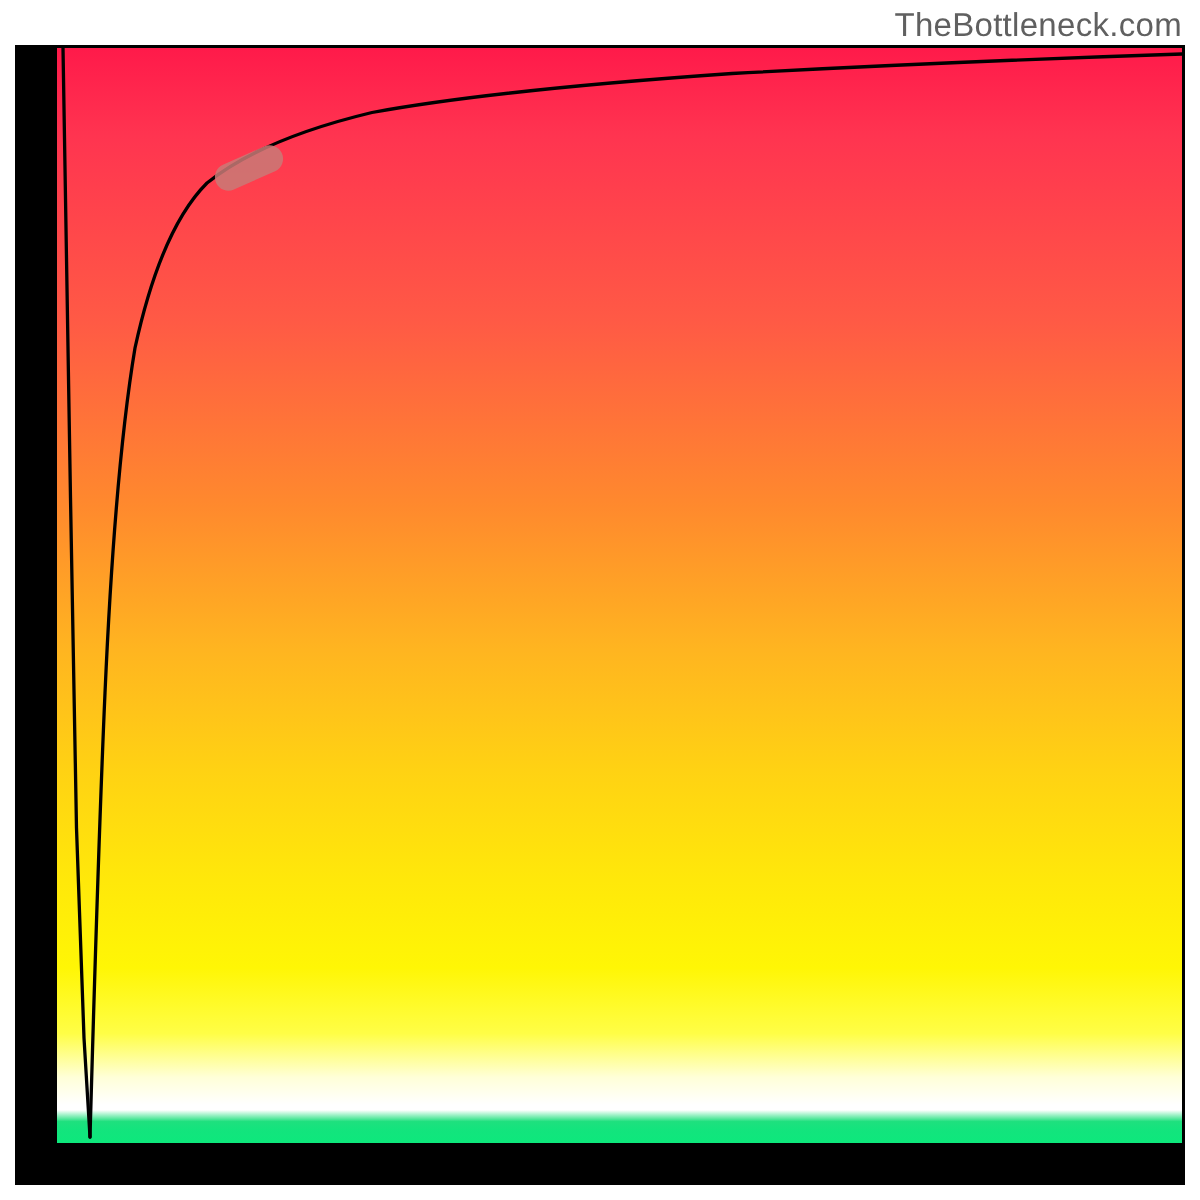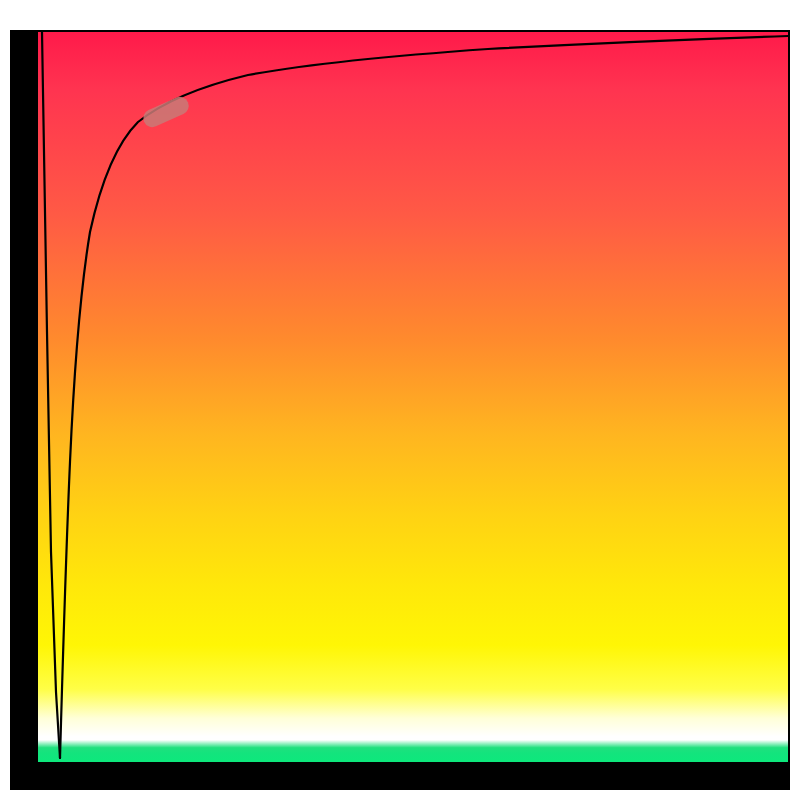--- a/index.html
+++ b/index.html
@@ -96,20 +96,21 @@
   }
   .marker {
     fill: #c97a77;
     opacity: 0.85;
   }
 </style>
 </head>
 <body>
 
 <div class="stage">
+  <div class="watermark">TheBottleneck.com</div>
 
   <div class="frame"></div>
 
   <div class="plot">
 
     <div class="grad"></div>
 
     <div class="green-band"></div>
 
     <svg class="svg-layer" viewBox="0 0 750 730" preserveAspectRatio="none">

